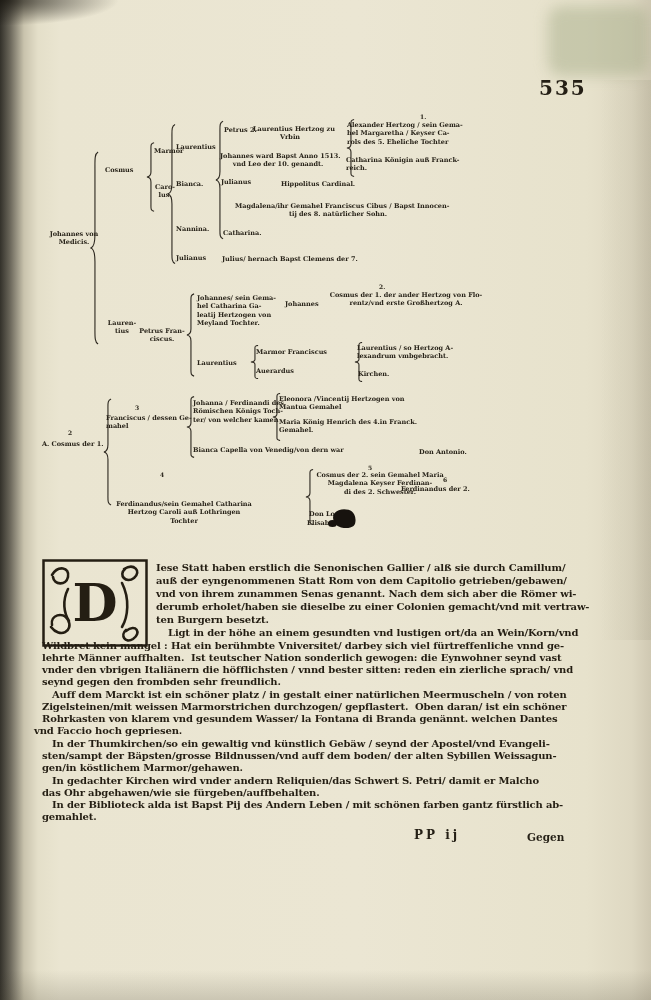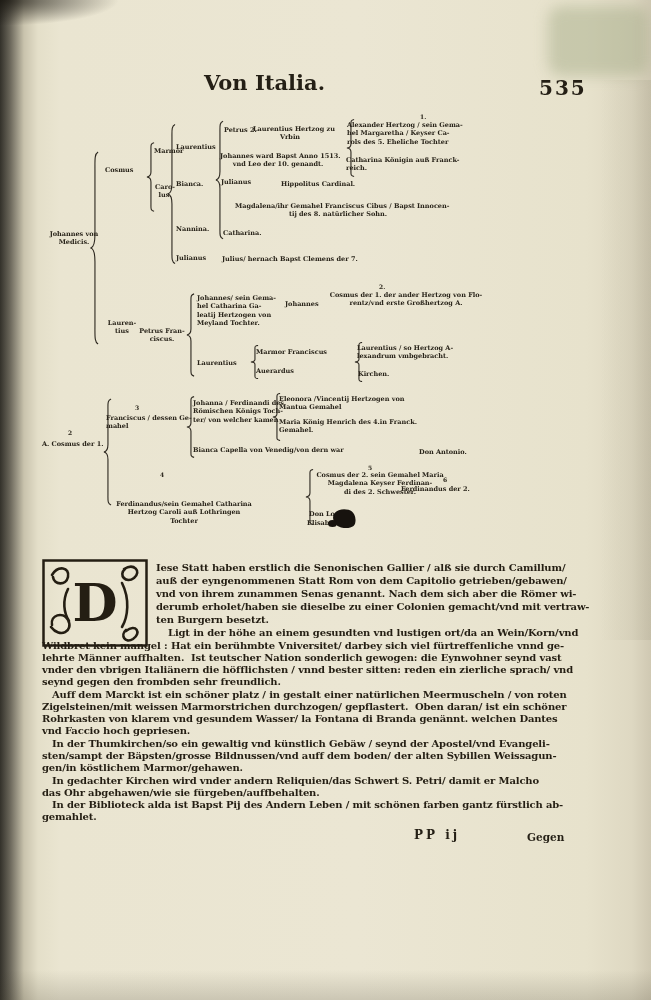--- a/index.html
+++ b/index.html
@@ -44,21 +44,20 @@
     border-radius:50%;}
 </style>
 </head>
 <body>
 
 <div class="page">
   <div class="corner-top"></div>
   <div class="green-patch"></div>
   <div class="green-patch2"></div>
 
-  <div class="htitle">Von Italia.</div>
   <div class="pnum">535</div>
 
   <div>
 
     <svg class="brace" style="left:90px;top:150px;height:196px" viewBox="0 0 10 100" preserveAspectRatio="none">
         <path d="M9,1 C5,2 5.5,5 5.5,10 L5.5,43 C5.5,47 4.5,49.5 1,50 C4.5,50.5 5.5,53 5.5,57 L5.5,90 C5.5,95 5,98 9,99" fill="none" stroke="#2b261e" stroke-width="1.1" vector-effect="non-scaling-stroke"></path>
       </svg>
     <svg class="brace" style="left:146px;top:142px;height:70px" viewBox="0 0 10 100" preserveAspectRatio="none">
         <path d="M9,1 C5,2 5.5,5 5.5,10 L5.5,43 C5.5,47 4.5,49.5 1,50 C4.5,50.5 5.5,53 5.5,57 L5.5,90 C5.5,95 5,98 9,99" fill="none" stroke="#2b261e" stroke-width="1.1" vector-effect="non-scaling-stroke"></path>
       </svg>
@@ -184,21 +183,21 @@
     <div class="bl" style="left:156px;top:601px">derumb erholet/haben sie dieselbe zu einer Colonien gemacht/vnd mit vertraw-</div>
     <div class="bl" style="left:156px;top:614px">ten Burgern besetzt.</div>
     <div class="bl" style="left:168px;top:627px">Ligt in der höhe an einem gesundten vnd lustigen ort/da an Wein/Korn/vnd</div>
     <div class="bl" style="left:42px;top:640px">Wildbret kein mangel : Hat ein berühmbte Vniversitet/ darbey sich viel fürtreffenliche vnnd ge-</div>
     <div class="bl" style="left:42px;top:652px">lehrte Männer auffhalten.  Ist teutscher Nation sonderlich gewogen: die Eynwohner seynd vast</div>
     <div class="bl" style="left:42px;top:664px">vnder den vbrigen Italiänern die höfflichsten / vnnd bester sitten: reden ein zierliche sprach/ vnd</div>
     <div class="bl" style="left:42px;top:676px">seynd gegen den frombden sehr freundlich.</div>
     <div class="bl" style="left:52px;top:689px">Auff dem Marckt ist ein schöner platz / in gestalt einer natürlichen Meermuscheln / von roten</div>
     <div class="bl" style="left:42px;top:701px">Zigelsteinen/mit weissen Marmorstrichen durchzogen/ gepflastert.  Oben daran/ ist ein schöner</div>
     <div class="bl" style="left:42px;top:713px">Rohrkasten von klarem vnd gesundem Wasser/ la Fontana di Branda genännt. welchen Dantes</div>
-    <div class="bl" style="left:42px;top:725px">vnd Faccio hoch gepriesen.</div>
+    <div class="bl" style="left:34px;top:725px">vnd Faccio hoch gepriesen.</div>
     <div class="bl" style="left:52px;top:738px">In der Thumkirchen/so ein gewaltig vnd künstlich Gebäw / seynd der Apostel/vnd Evangeli-</div>
     <div class="bl" style="left:42px;top:750px">sten/sampt der Bäpsten/grosse Bildnussen/vnd auff dem boden/ der alten Sybillen Weissagun-</div>
     <div class="bl" style="left:42px;top:762px">gen/in köstlichem Marmor/gehawen.</div>
     <div class="bl" style="left:52px;top:775px">In gedachter Kirchen wird vnder andern Reliquien/das Schwert S. Petri/ damit er Malcho</div>
     <div class="bl" style="left:42px;top:787px">das Ohr abgehawen/wie sie fürgeben/auffbehalten.</div>
     <div class="bl" style="left:52px;top:799px">In der Biblioteck alda ist Bapst Pij des Andern Leben / mit schönen farben gantz fürstlich ab-</div>
     <div class="bl" style="left:42px;top:811px">gemahlet.</div>
   </div>
 
   <div class="sig">PP ij</div>

